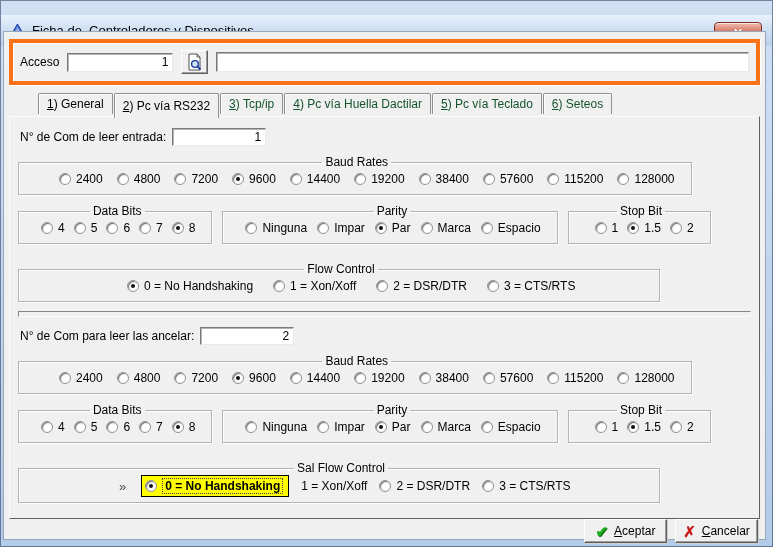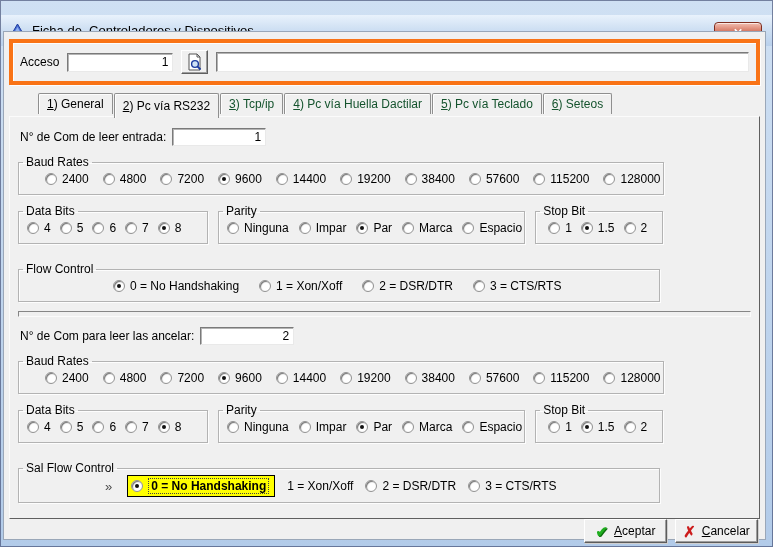--- a/index.html
+++ b/index.html
@@ -42,21 +42,21 @@
     border:1px solid #8f8f8f;border-bottom:none;border-radius:2px 2px 0 0;
     box-shadow:inset 1px 1px 0 #fdfdfd;white-space:nowrap;}
   .tab.active{padding-top:5px;padding-bottom:5px;margin-bottom:-2px;background:#f0f0f0;z-index:3;position:relative;}
   .tab.disabled{color:#14532d;}
   
   .page{flex:1;margin:0 5px;padding:9px 8px 6px;background:#f0f0f0;position:relative;z-index:1;
     border:1px solid;border-color:#fbfbfb #5f5f5f #5f5f5f #fbfbfb;box-sizing:border-box;}
   .com-row{display:flex;align-items:center;gap:6px;margin:2px 0 9px 2px;}
   .com-input{width:94px;height:18px;text-align:right;padding:0 4px;}
   fieldset.group{border:1px solid #b3b3b3;box-shadow:inset 1px 1px 0 #fdfdfd,1px 1px 0 #fdfdfd;
-    margin:0 0 9px 0;padding:0 2px 5px;box-sizing:border-box;}
+    margin:0 0 9px 0;padding:0 16px 5px;box-sizing:border-box;text-align:center;}
   fieldset.group legend{font-size:12px;padding:0 3px;margin-left:2px;}
   .group-row{display:flex;gap:10px;margin-bottom:9px;}
   .w-wide{width:642px;}
   .w-databits{width:190px;}
   .w-parity{width:264px;}
   .w-stop{width:128px;}
   .radios{display:flex;align-items:center;min-height:20px;}
   .radios.g-baud{gap:14px;padding-left:24px;}
   .radios.g-bits{gap:9px;padding-left:6px;}
   .radios.g-parity{gap:10px;padding-left:6px;}

